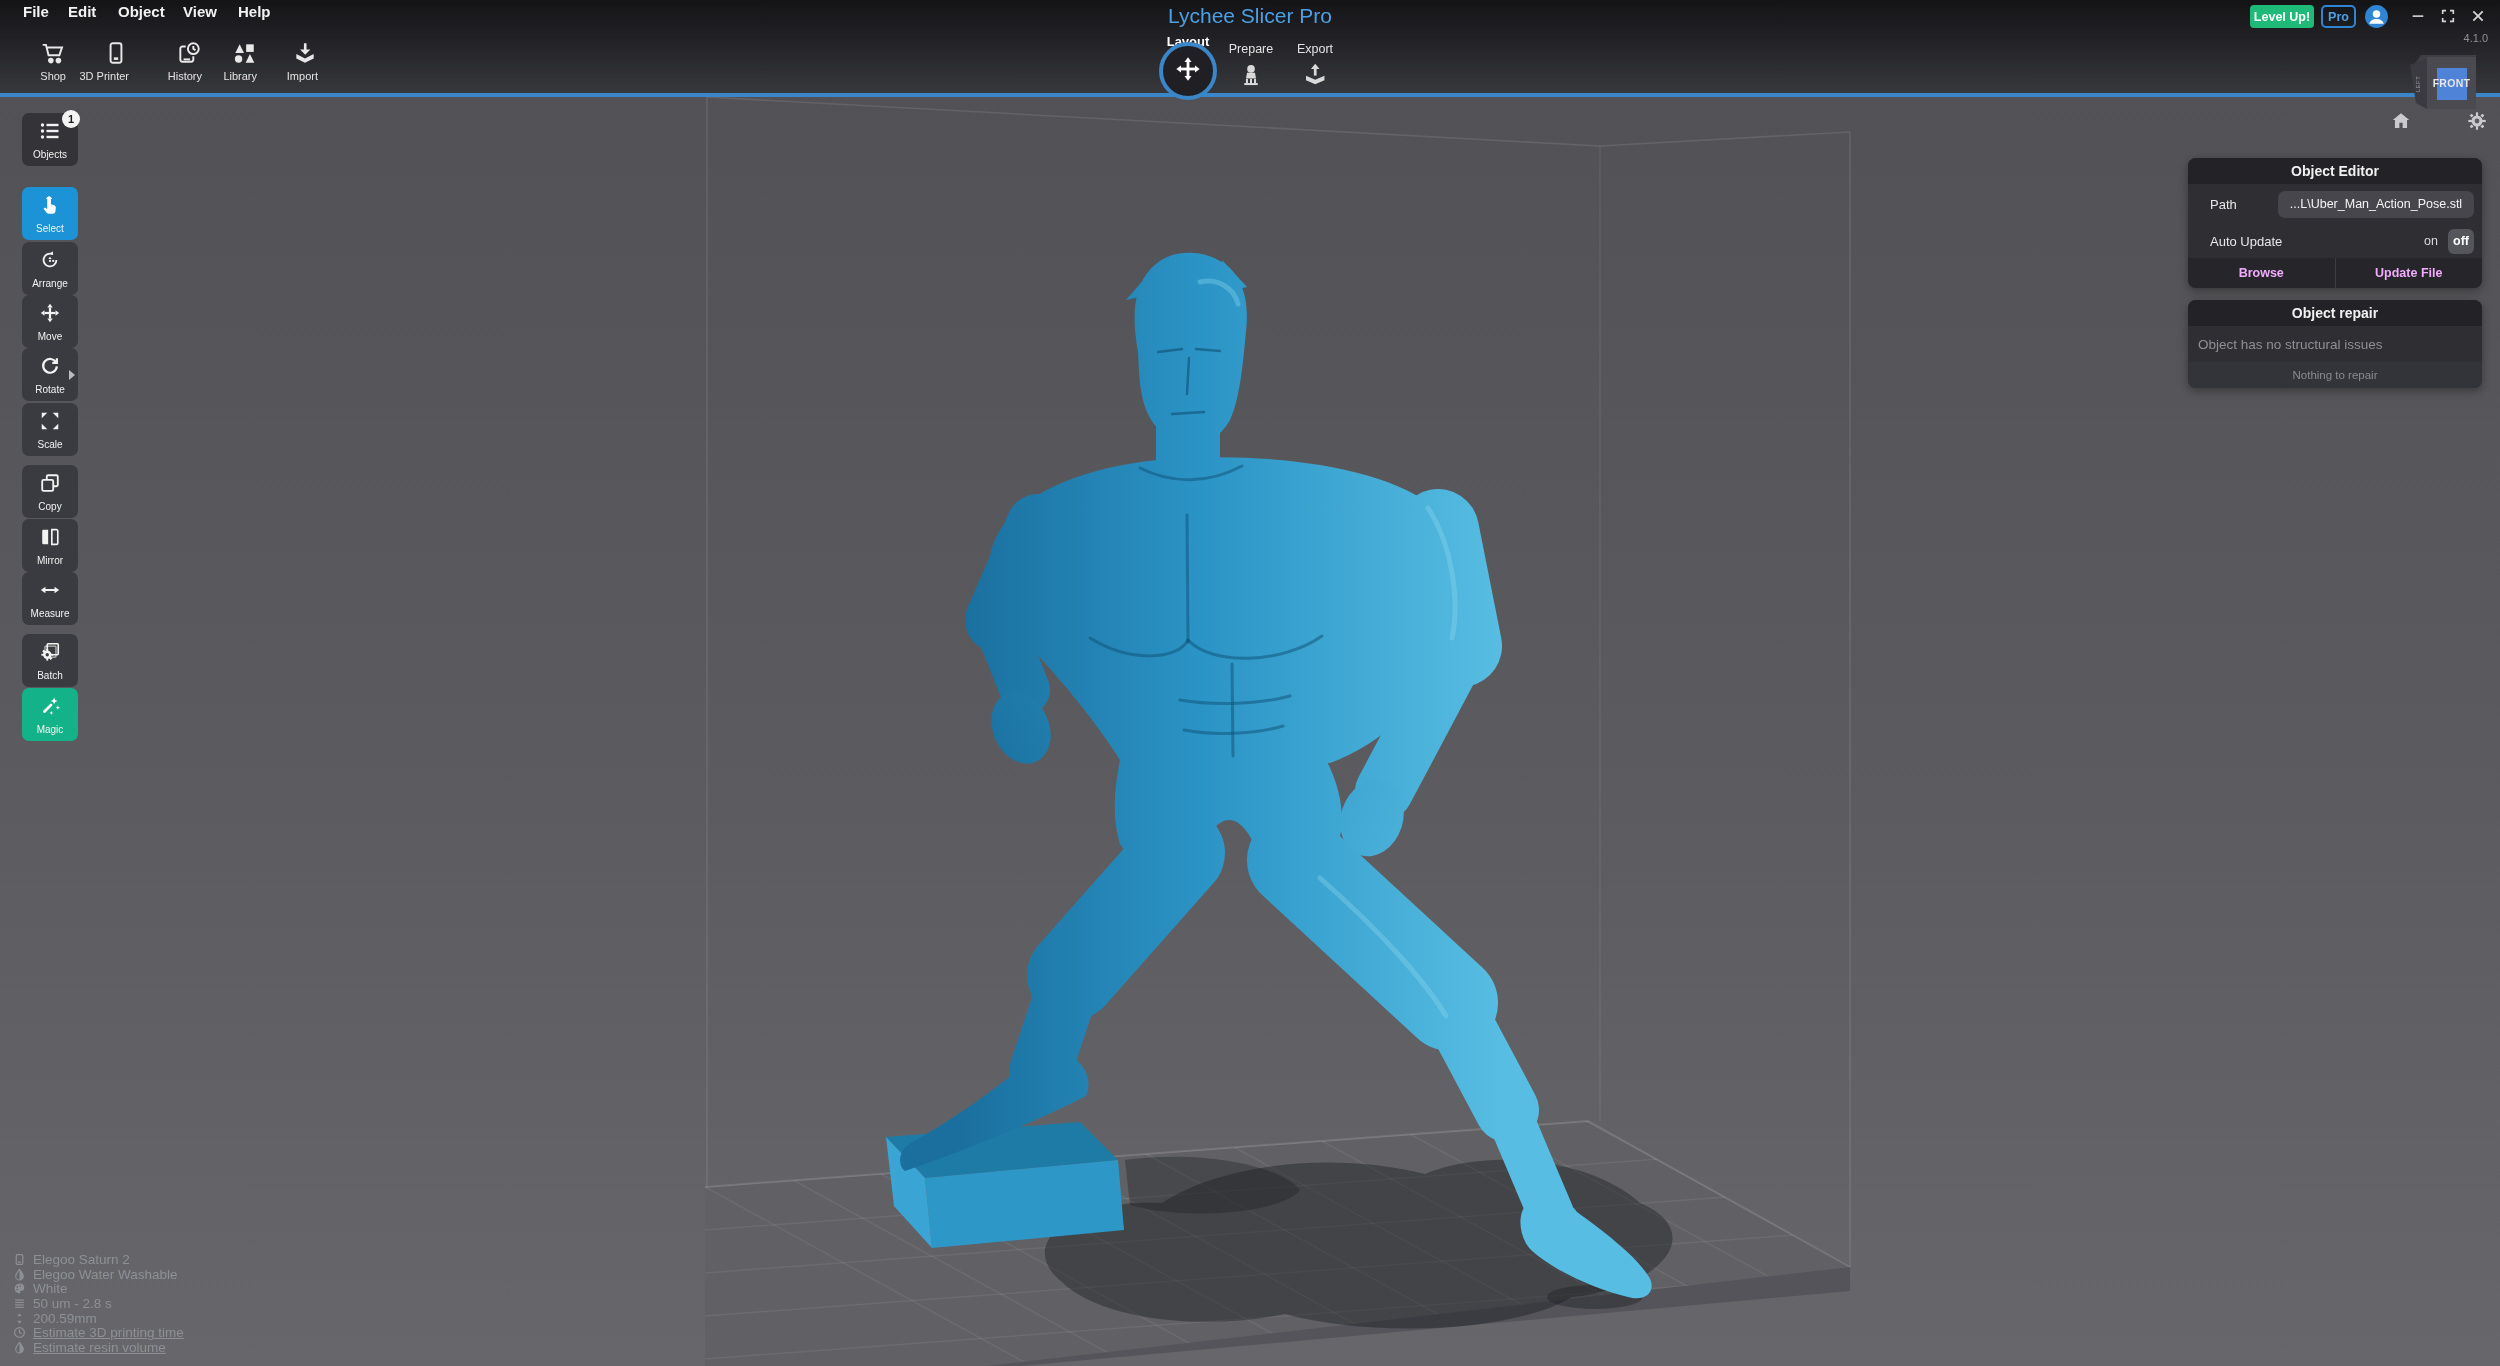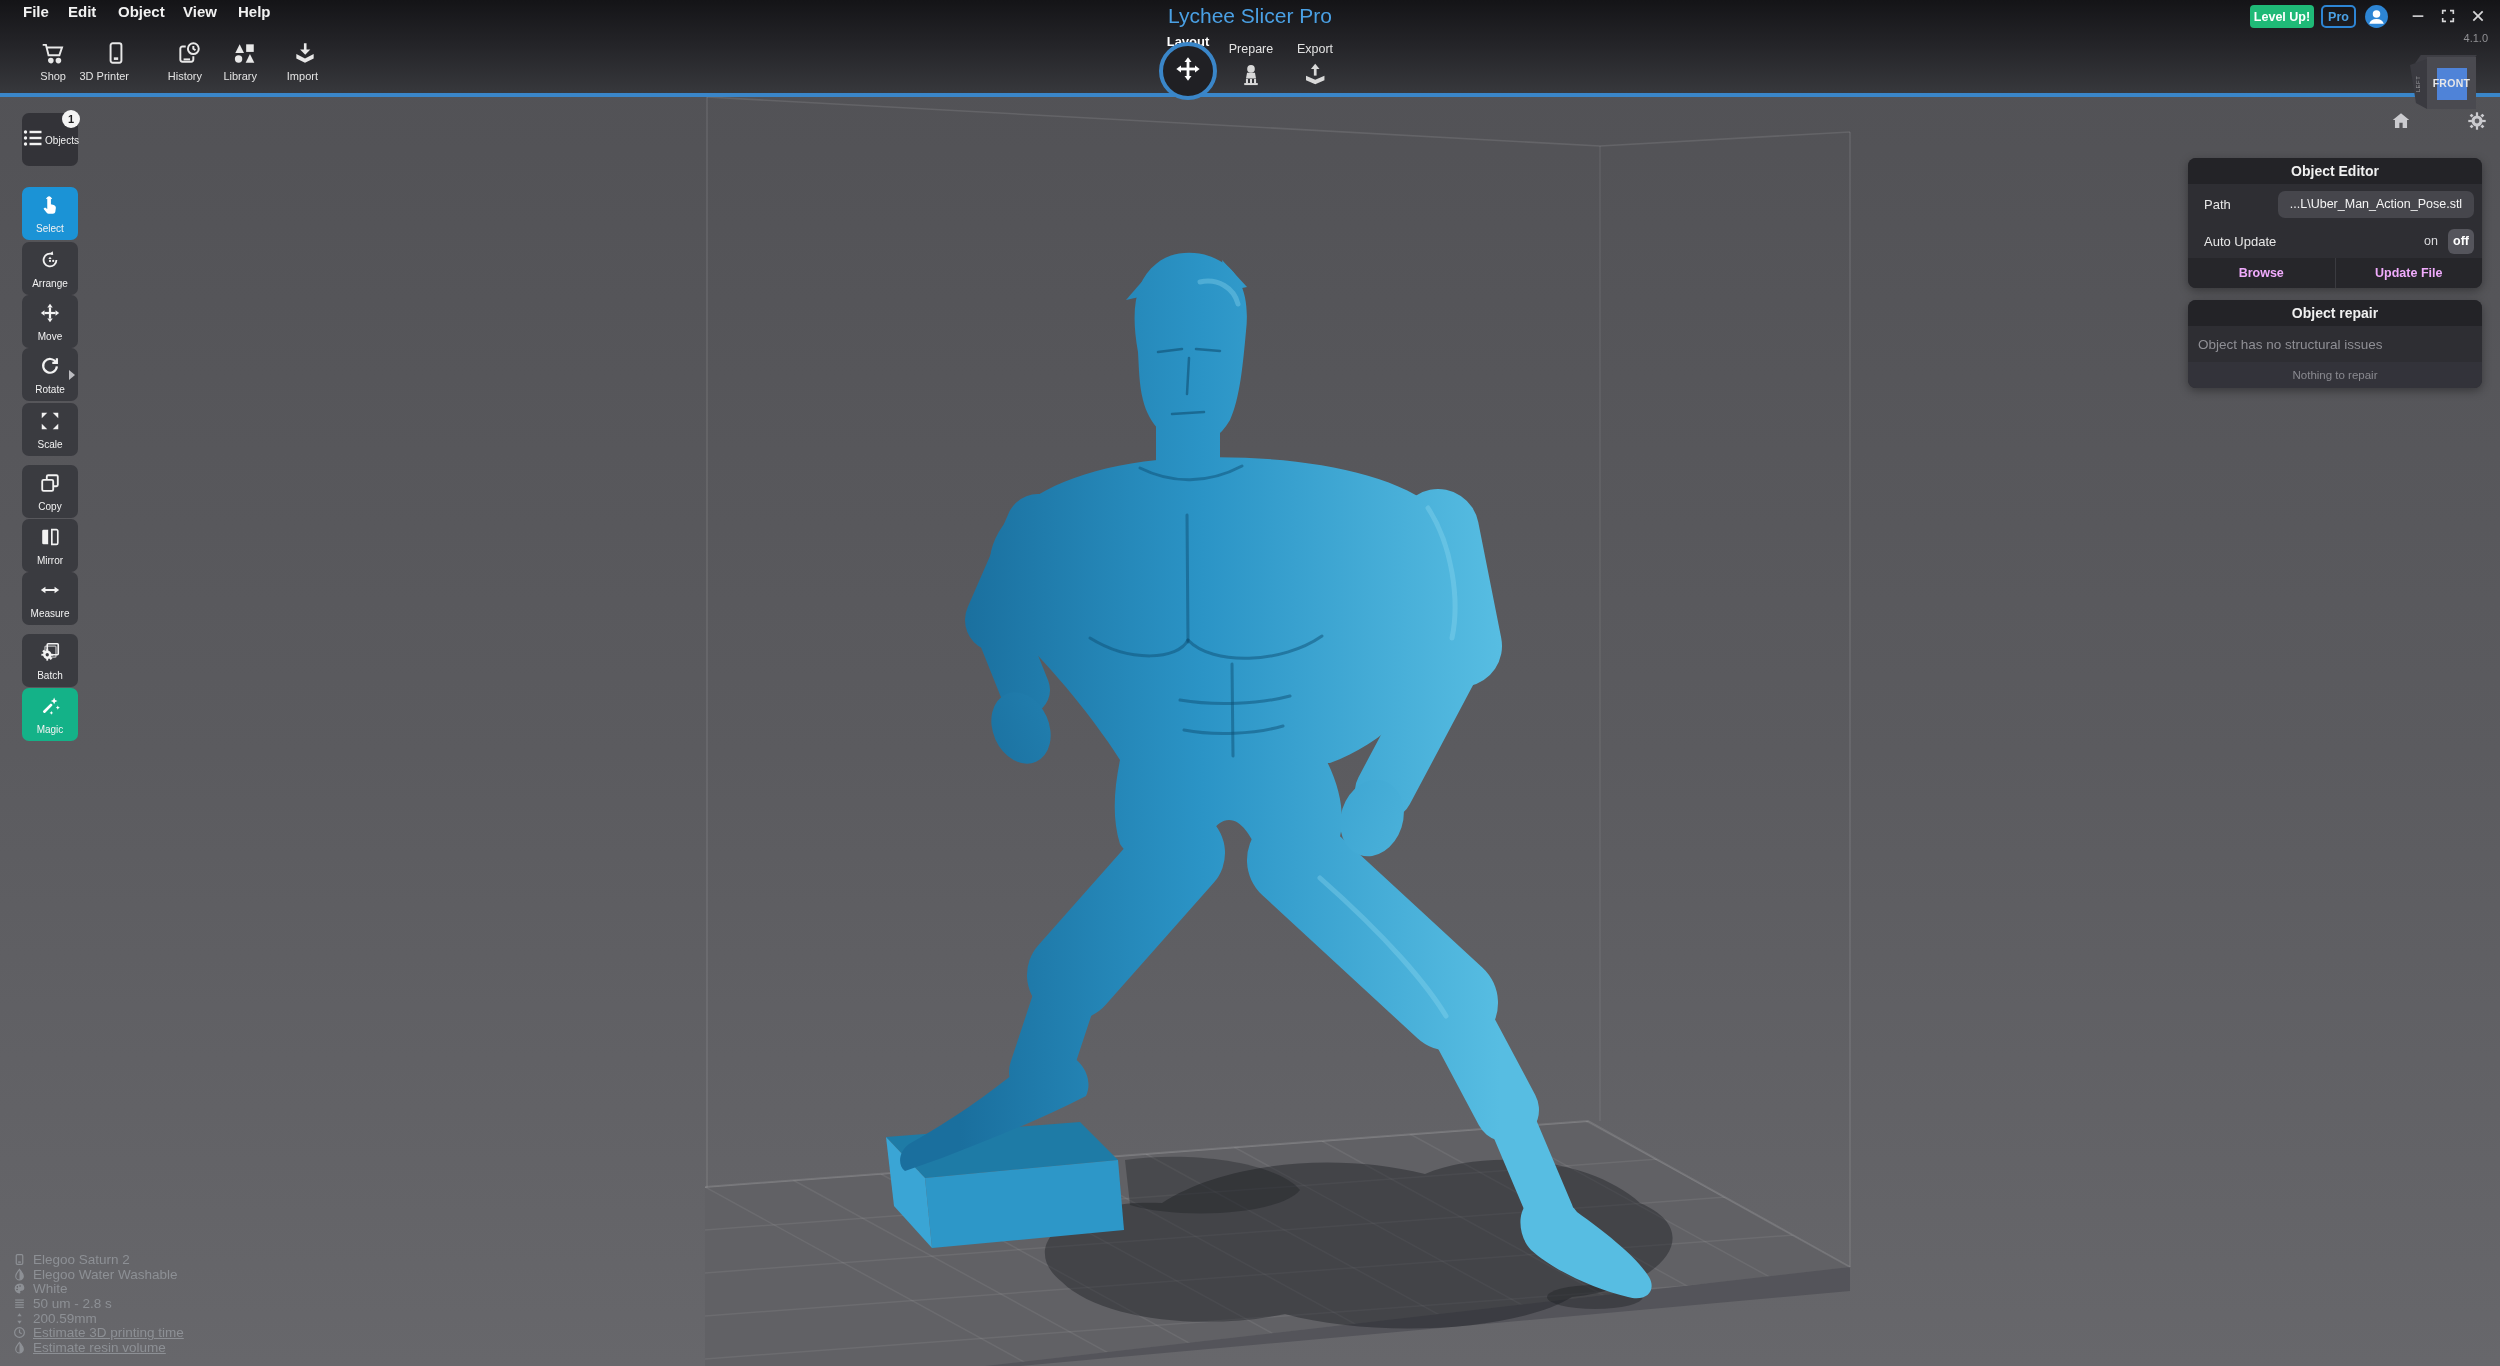--- a/index.html
+++ b/index.html
@@ -30,21 +30,21 @@
                  font-size:12.5px; font-weight:700; border-radius:4px; display:flex; align-items:center; justify-content:center; }
   .pro-badge { position:absolute; left:2321px; top:5px; width:35px; height:23px; border:2px solid #2d85d4; color:#4aa0e4;
                font-size:12.5px; font-weight:700; border-radius:5px; display:flex; align-items:center; justify-content:center; }
   .avatar { position:absolute; left:2364px; top:4px; width:25px; height:25px; }
   .win-btn { position:absolute; top:7px; width:20px; height:18px; color:#d6d6d8; display:flex; align-items:center; justify-content:center; }
   .win-btn svg { width:16px; height:16px; }
   .version { position:absolute; right:12px; top:32px; font-size:11px; color:#909094; }
 
   
   .objects-btn { position:absolute; left:22px; top:113px; width:56px; height:53px; background:#333338; border-radius:7px;
-                 z-index:6; display:flex; flex-direction:row; align-items:center; justify-content:center; color:#f2f2f2; }
+                 z-index:6; display:flex; flex-direction:column; align-items:center; justify-content:center; color:#f2f2f2; }
   .objects-btn svg { width:24px; height:24px; }
   .objects-label { font-size:10px; margin-top:2px; }
   .count-badge { position:absolute; left:62px; top:110px; width:18px; height:18px; background:#f4f4f4; color:#1d1d1f;
                  border-radius:50%; font-size:11px; font-weight:700; display:flex; align-items:center; justify-content:center; z-index:7; }
   .tool { position:absolute; left:22px; width:56px; height:53px; background:#3a3b40; border-radius:7px; z-index:6;
           display:flex; flex-direction:column; align-items:center; justify-content:center; color:#f2f2f2; }
   .tool svg { width:22px; height:22px; }
   .tool-label { font-size:10px; margin-top:3px; }
   .tool.active { background:#1b93d6; }
   .tool.magic { background:#14b288; }
@@ -64,21 +64,21 @@
   .view-btn { position:absolute; width:24px; height:24px; color:#cbcbcf; z-index:6; }
   .view-btn svg { width:22px; height:22px; }
 
   
   .right-panel { position:absolute; left:2188px; top:158px; width:294px; z-index:6; color:#eeeeee; }
   .card { border-radius:8px; overflow:hidden; position:relative; background:#2e2e33; box-shadow:0 3px 10px rgba(0,0,0,.35); }
   .card-header { height:26px; background:#232327; display:flex; align-items:center; justify-content:center;
                  font-size:14px; font-weight:700; color:#f0f0f0; }
   .row { display:flex; align-items:center; }
   .row-path { height:40px; }
-  .row-label { font-size:13px; color:#e8e8e8; padding-left:16px; flex:0 0 auto; }
+  .row-label { font-size:13px; color:#e8e8e8; padding-left:22px; flex:0 0 auto; }
   .path-input { margin-left:auto; margin-right:8px; width:196px; height:27px; background:#46464c; border-radius:7px;
                 font-size:12.5px; color:#f5f5f5; display:flex; align-items:center; justify-content:center;
                 white-space:nowrap; overflow:hidden; }
   .row-auto { height:34px; }
   .segmented { margin-left:auto; margin-right:8px; display:flex; align-items:center; height:25px; }
   .seg-on { width:34px; text-align:center; font-size:12.5px; color:#d9d9dc; }
   .seg-off { width:26px; height:25px; background:#55555c; border-radius:6px; font-size:12.5px; font-weight:700; color:#ffffff;
              display:flex; align-items:center; justify-content:center; }
   .btn-row { display:flex; height:30px; background:#26262a; }
   .btn-row .half { flex:1; display:flex; align-items:center; justify-content:center; font-size:12.5px; font-weight:700; color:#f0abfc; }

